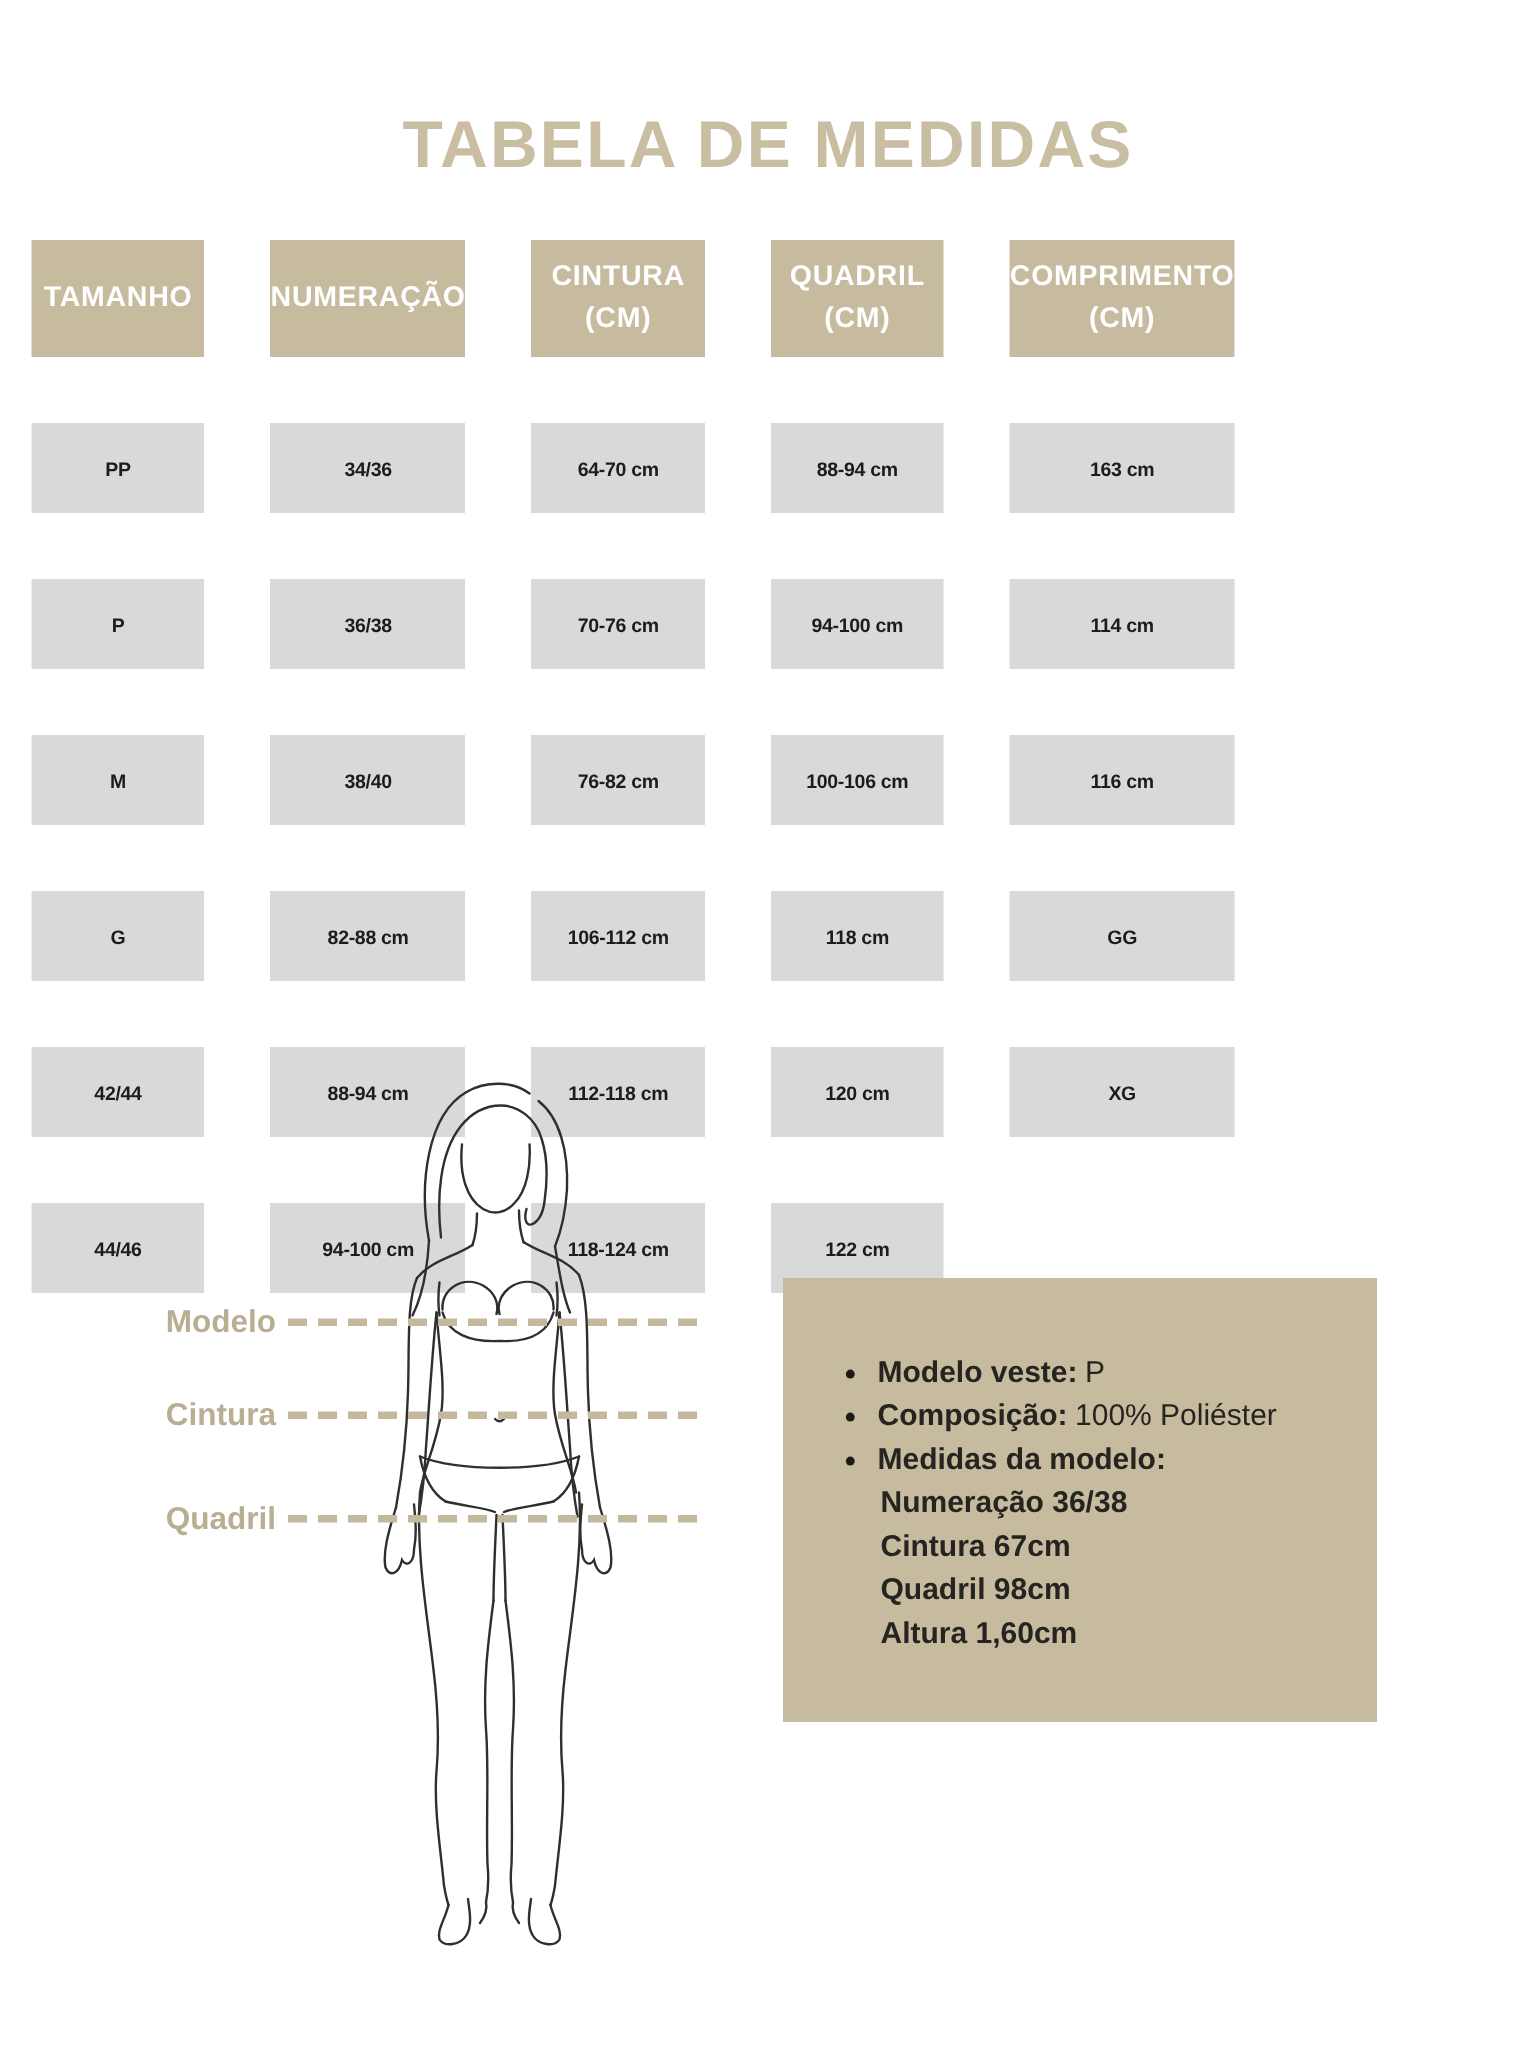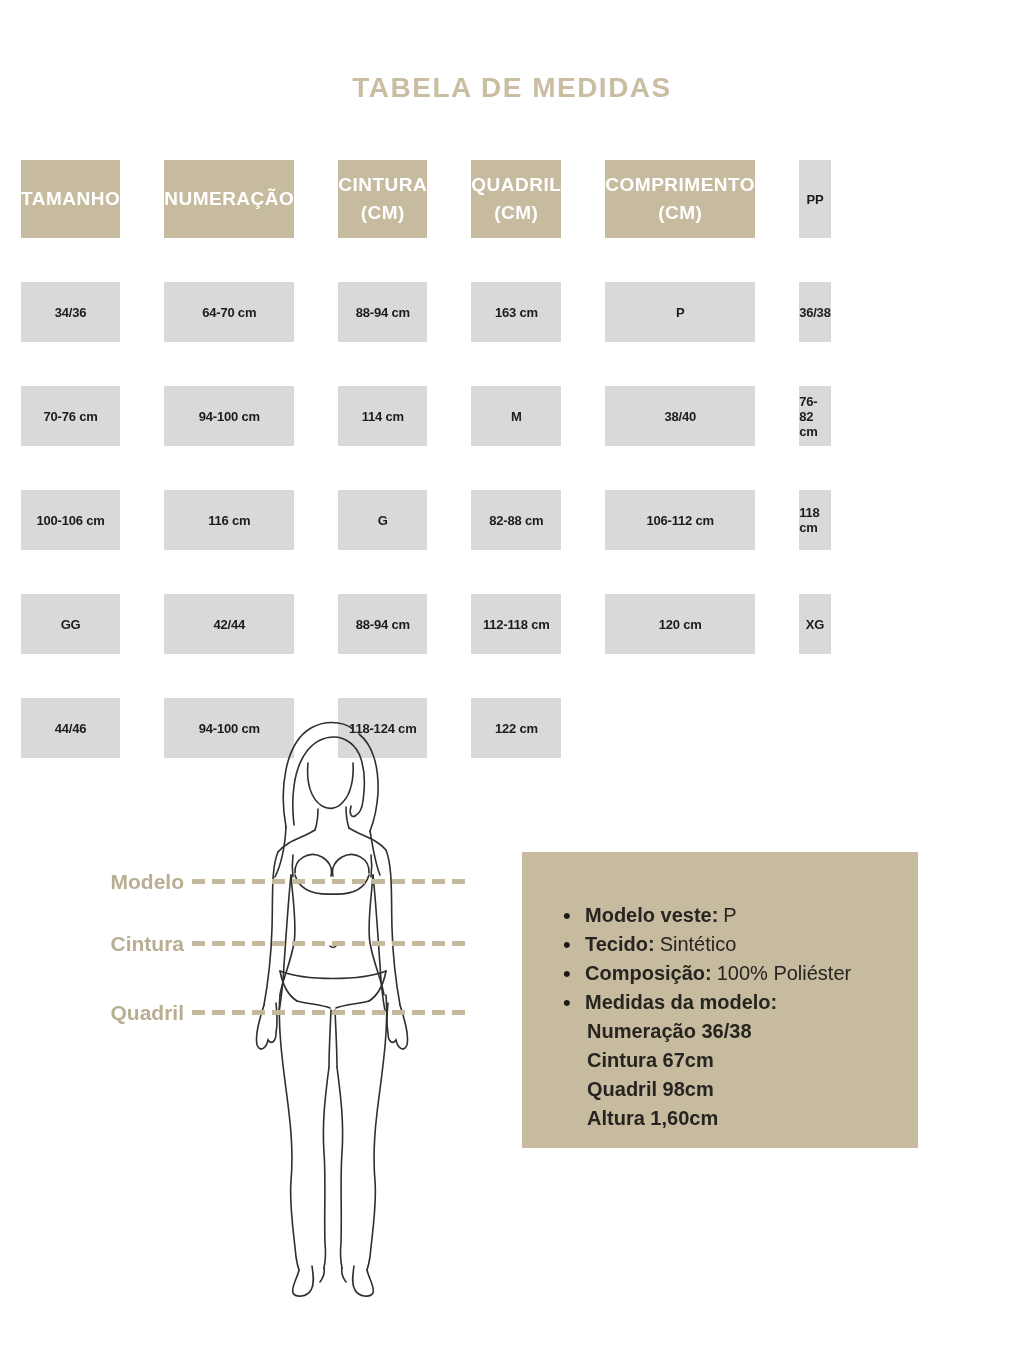--- a/index.html
+++ b/index.html
@@ -16,28 +16,28 @@
   .page{
     position:relative;
     width:1024px;height:1365px;
     background:#ffffff;
     font-family:"Liberation Sans", sans-serif;
     overflow:hidden;
   }
   .title{
     position:absolute;left:0;top:72px;width:1024px;
     text-align:center;
-    font-size:28px;font-weight:bold;letter-spacing:1.5px;
+    font-size:44px;font-weight:bold;letter-spacing:1.5px;
     color:var(--tan-title);
   }
   
   .size-table{
     position:absolute;left:21px;top:160px;width:802px;
     display:grid;
-    grid-template-columns:repeat(6,1fr);
+    grid-template-columns:repeat(5,1fr);
     grid-template-rows:78px repeat(6,60px);
     column-gap:10px;row-gap:8px;gap:44px;
   }
   .th{
     background:var(--tan);
     color:#ffffff;
     display:flex;align-items:center;justify-content:center;
     text-align:center;
     font-size:19px;font-weight:bold;letter-spacing:.5px;
     line-height:1.45;
@@ -196,23 +196,20 @@
   <div class="dash busto"></div>
   <div class="mlabel cintura">Cintura</div>
   <div class="dash cintura"></div>
   <div class="mlabel quadril">Quadril</div>
   <div class="dash quadril"></div>
 
   <div class="infobox">
     <ul>
       <li>
         <span class="b">Modelo veste:</span><span class="v">P</span>
-      </li>
-      <li>
-        <span class="b">Tecido:</span><span class="v">Sintético</span>
       </li>
       <li>
         <span class="b">Composição:</span><span class="v">100% Poliéster</span>
       </li>
       <li>
         <span class="b">Medidas da modelo:</span><span class="v"></span>
       </li>
     </ul>
     <div class="details">
       <div>Numeração 36/38</div>

